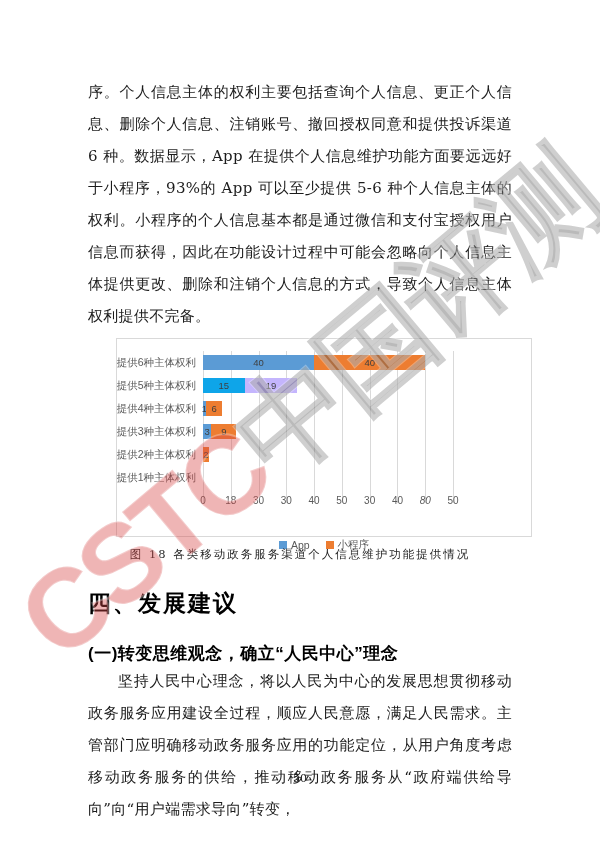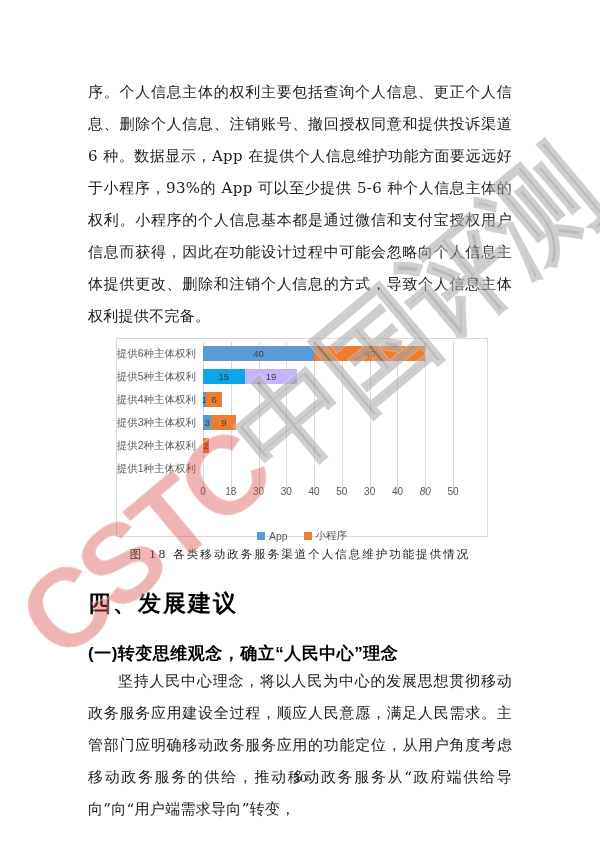--- a/index.html
+++ b/index.html
@@ -10,22 +10,22 @@
   }
   .content { position:absolute; left:88px; top:76px; width:424px; }
   .para {
     margin:0; font-size:15px; line-height:32px; letter-spacing:0.3px;
     text-align:justify; color:#1c1c1c;
   }
   .para.indent { text-indent:2em; }
 
   
   .chart-box {
-    box-sizing:border-box; margin:6px 0 0 28px; width:372px; height:199px;
-    border:1px solid #d9d9d9; background:#fff; padding-top:3px;
+    box-sizing:border-box; margin:6px 0 0 28px; width:416px; height:199px;
+    border:1px solid #d9d9d9; background:#fff; padding-top:12px;
     font-family:"Liberation Sans","DejaVu Sans",sans-serif;
   }
   .chart-main { display:flex; }
   .labels-col { width:86px; flex:0 0 86px; }
   .cat-label {
     height:23px; display:flex; align-items:center; justify-content:flex-end;
     padding-right:7px; font-size:10.5px; color:#595959; white-space:nowrap;
   }
   .plot-col { position:relative; width:262px; }
   .grid-layer { position:absolute; left:0; top:0; width:252px; height:152px; z-index:0; }

